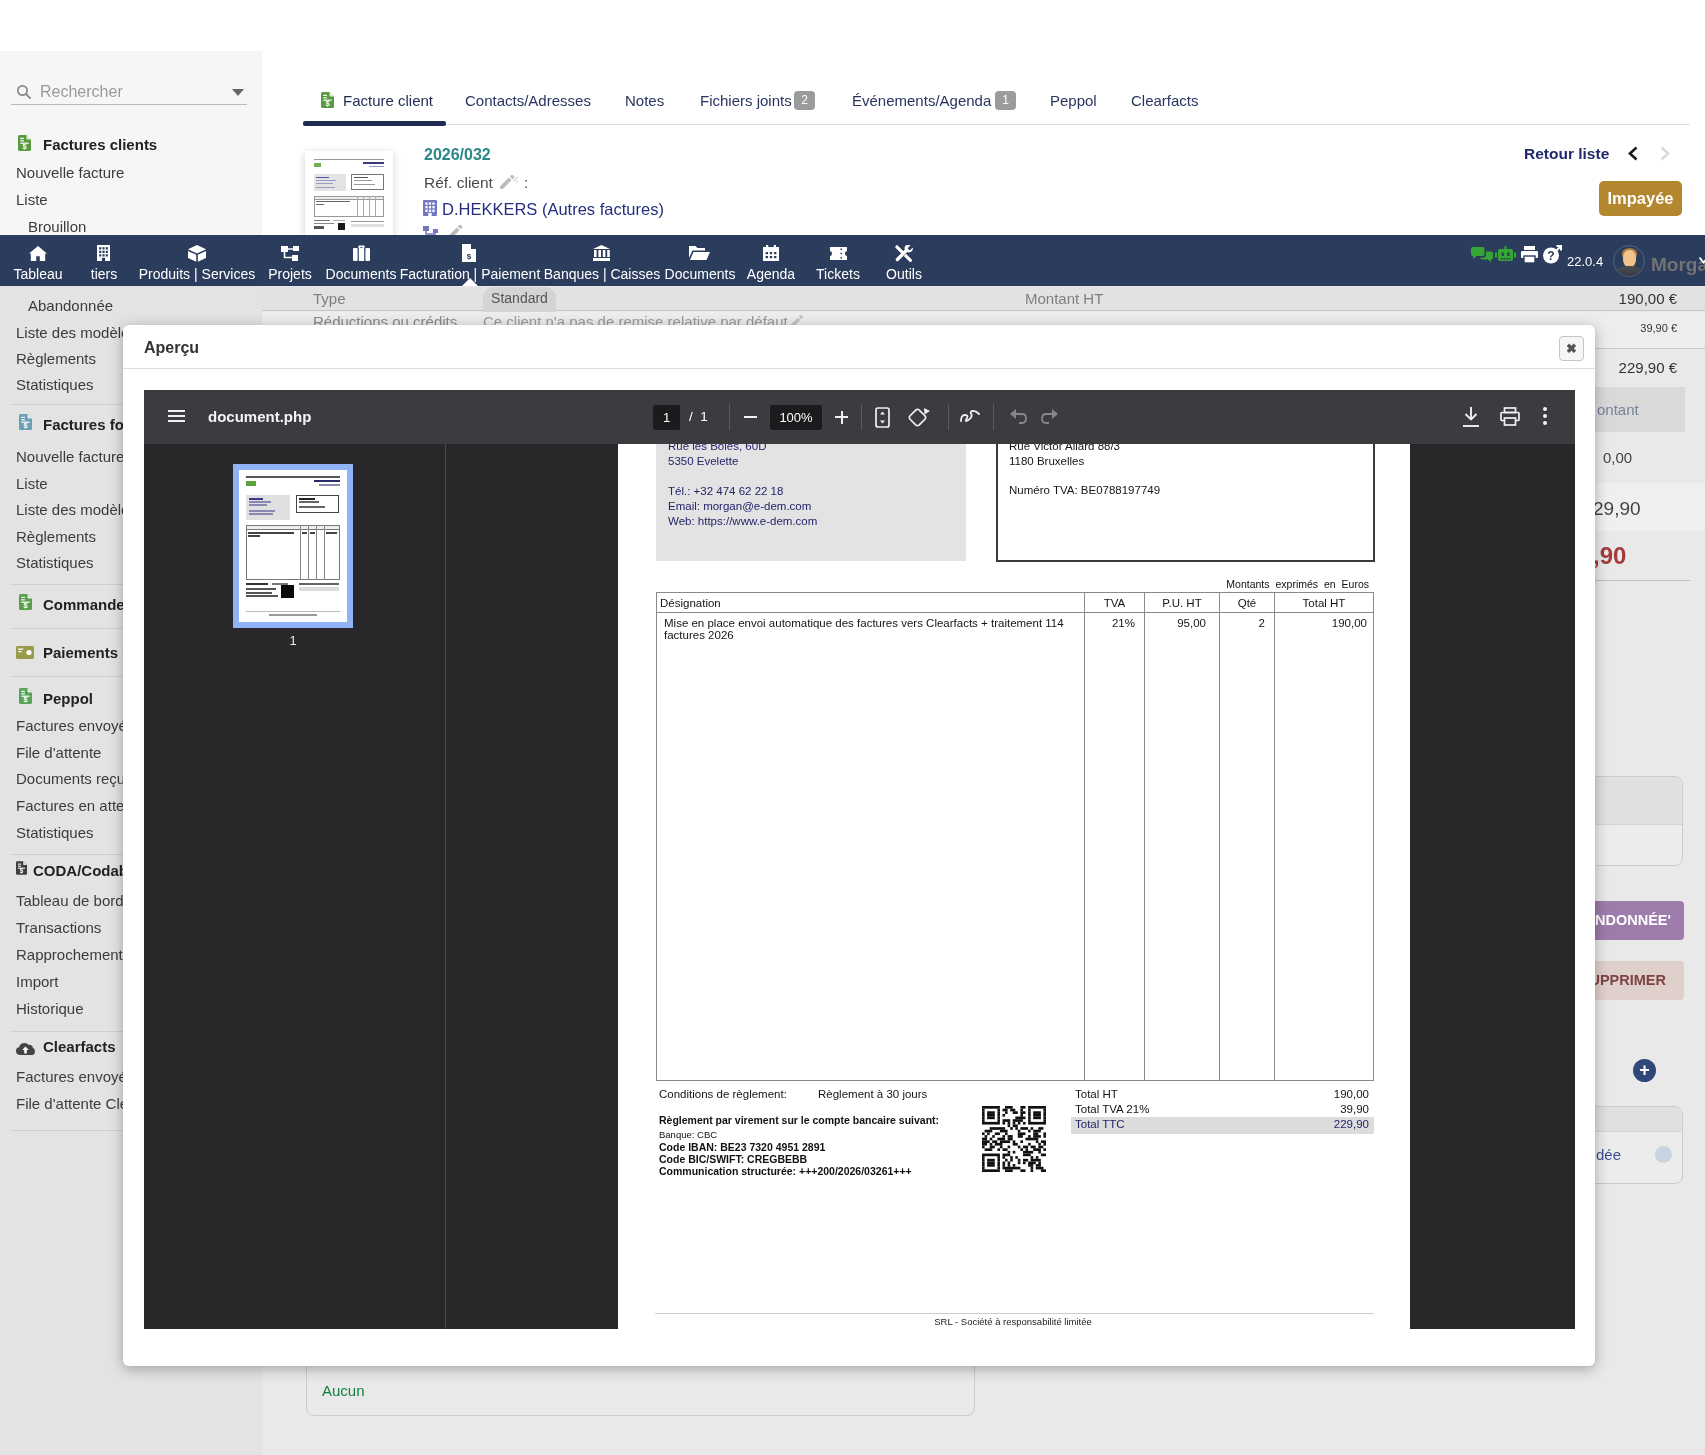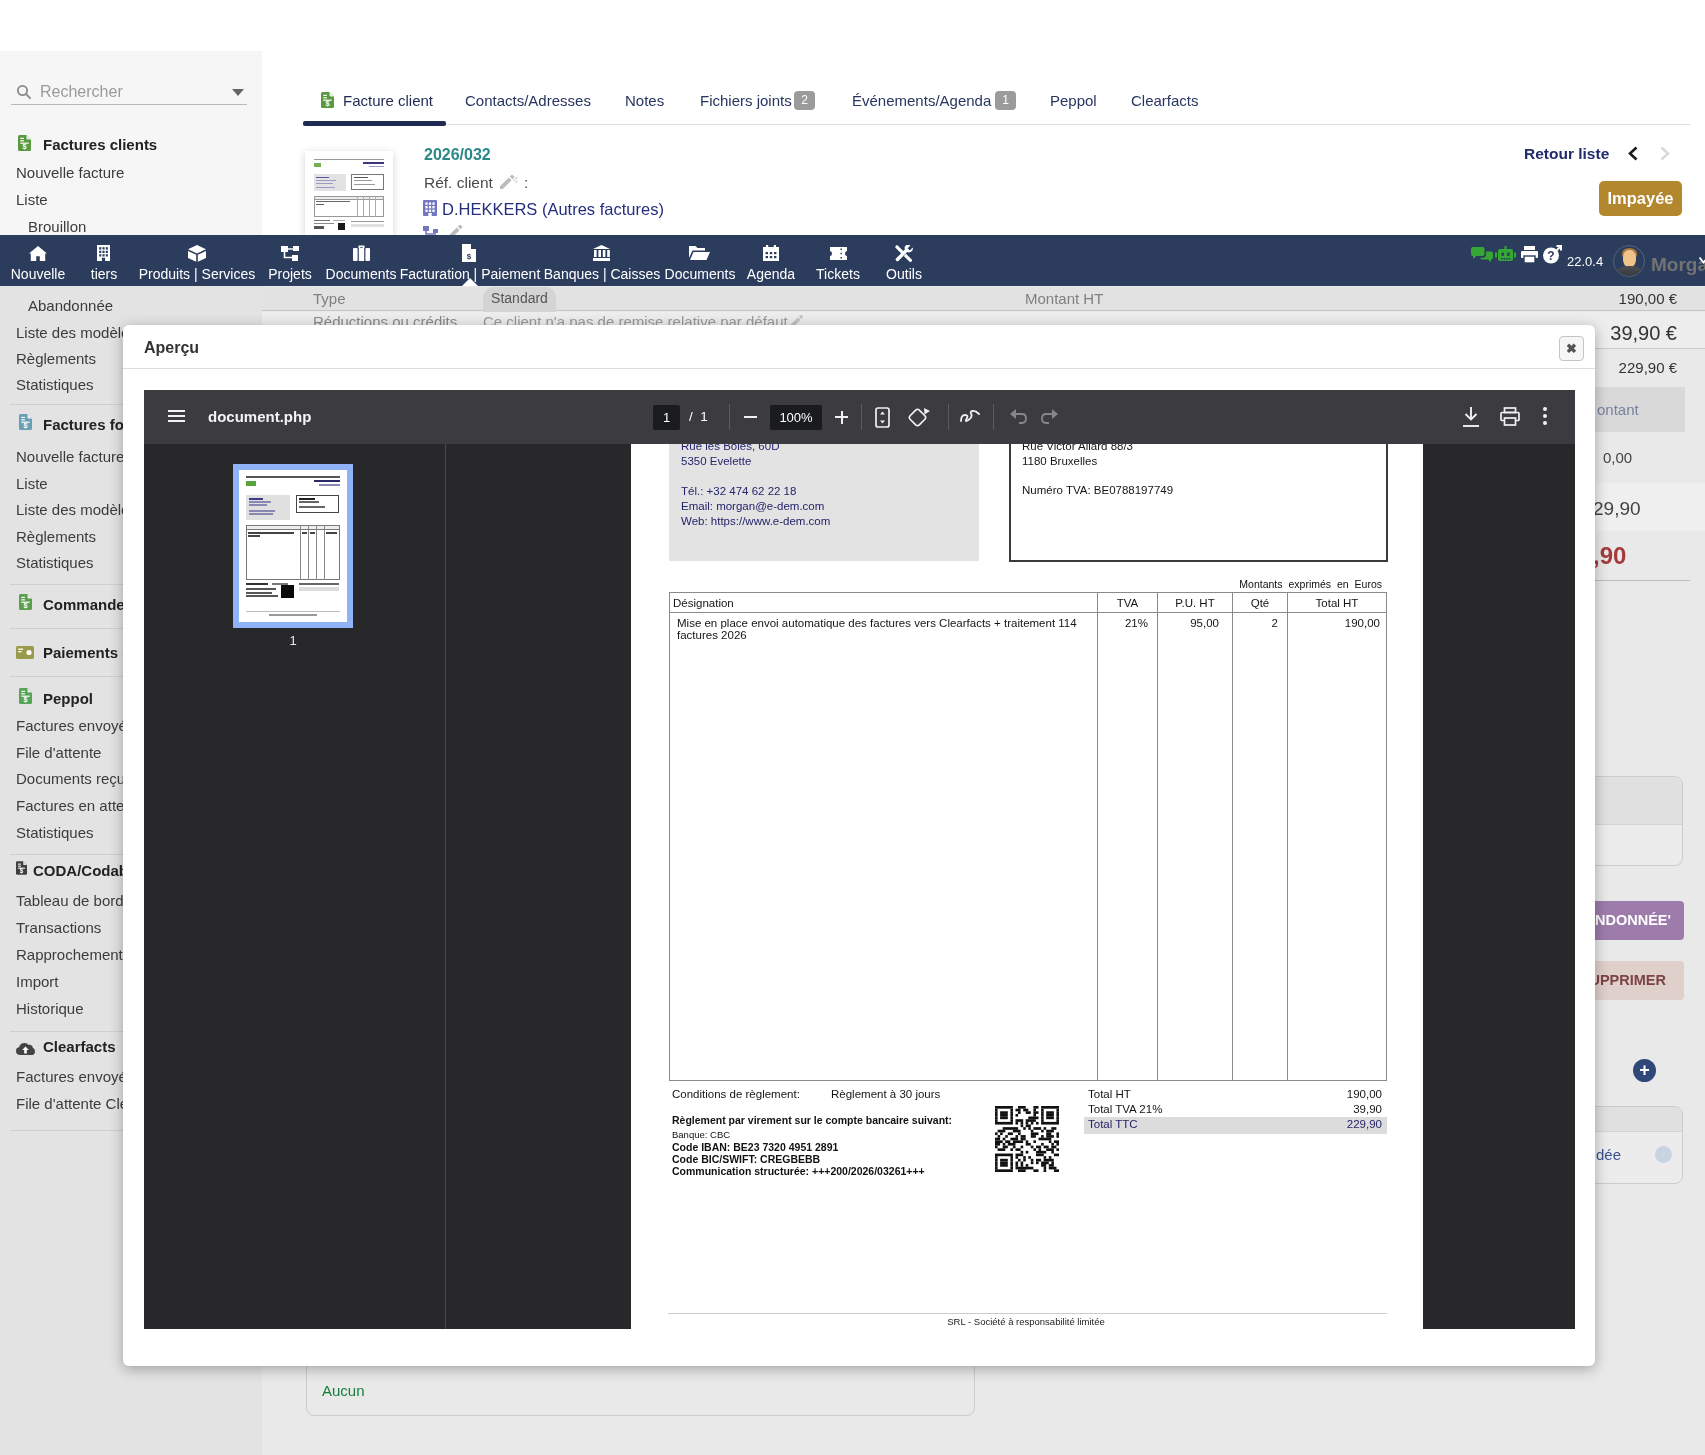--- a/index.html
+++ b/index.html
@@ -262,21 +262,21 @@
 
 <div class="a" style="left:262px;top:312px;width:1443px;height:37px;background:#ededed"></div>
 <div class="a tx" style="left:313px;top:313px;font-size:15px;color:#8a8a8a">Réductions ou crédits</div>
 <div class="a tx" style="left:483px;top:313px;font-size:15px;color:#9a9a9a">Ce client n'a pas de remise relative par défaut</div>
 <svg class="a" style="left:790px;top:315px" width="16" height="13" viewBox="0 0 16 13">
     <g fill="#c3c3c3">
       <path d="M0 10.2 L7.8 2.4 L10.4 5 L2.6 12.8 L-0.3 13.1 Z"></path>
       <path d="M8.8 1.4 L10 0.2 Q10.8 -0.6 11.6 0.2 L12.6 1.2 Q13.4 2 12.6 2.8 L11.4 4 Z"></path>
     </g>
   </svg>
-<div class="a tx" style="right:28px;top:322px;font-size:20px;color:#333">39,90 €</div>
+<div class="a tx" style="right:28px;top:322px;font-size:11px;color:#333">39,90 €</div>
 <div class="a" style="left:1590px;top:348px;width:115px;height:1px;background:#c9c9c9"></div>
 
 <div class="a tx" style="right:28px;top:359px;font-size:15px;color:#333">229,90 €</div>
 
 <div class="a" style="left:1560px;top:387px;width:125px;height:45px;background:#d9d9d9"></div>
 <div class="a tx" style="left:1597px;top:401px;font-size:15px;color:#76839d">ontant</div>
 
 <div class="a tx" style="left:1603px;top:449px;font-size:15px;color:#444">0,00</div>
 <div class="a" style="left:1560px;top:483px;width:145px;height:48px;background:#efefef"></div>
 <div class="a tx" style="left:1593px;top:498px;font-size:19px;color:#444">29,90</div>
@@ -297,21 +297,21 @@
 <div class="a" style="left:1655px;top:1146px;width:17px;height:17px;background:#c9d4e2;border-radius:50%"></div>
 
 <div class="a" style="left:306px;top:1360px;width:669px;height:56px;background:#e9e9e9;border:1px solid #ccc;border-radius:8px"></div>
 <div class="a tx" style="left:322px;top:1382px;font-size:15px;color:#15803d">Aucun</div>
 
 <div class="a" style="left:0;top:235px;width:1705px;height:51px;background:#2b3c5c"></div>
 
 <svg class="a" style="left:29px;top:246px" width="18" height="15" viewBox="0 0 18 15">
     <path fill="#fff" d="M9 0 L18 7.5 L16.2 7.5 L16.2 15 L10.8 15 L10.8 10.2 L7.2 10.2 L7.2 15 L1.8 15 L1.8 7.5 L0 7.5 Z"></path>
   </svg>
-<div class="a nav-lbl tx" style="left:38px;top:266px;transform:translateX(-50%)">Nouvelle</div>
+<div class="a nav-lbl tx" style="left:38px;top:266px;transform:translateX(-50%)">Tableau</div>
 <svg class="a" style="left:97px;top:245px" width="13" height="16" viewBox="0 0 13 16">
     <rect width="13" height="16" fill="#fff"></rect>
     <g fill="#2b3c5c">
       <rect x="2.2" y="2.2" width="2.1" height="2.3"></rect>
       <rect x="5.5" y="2.2" width="2.1" height="2.3"></rect>
       <rect x="8.8" y="2.2" width="2.1" height="2.3"></rect>
       <rect x="2.2" y="5.7" width="2.1" height="2.3"></rect>
       <rect x="5.5" y="5.7" width="2.1" height="2.3"></rect>
       <rect x="8.8" y="5.7" width="2.1" height="2.3"></rect>
       <rect x="2.2" y="9.2" width="2.1" height="2.3"></rect>
@@ -530,21 +530,21 @@
       <div class="a" style="left:7px;top:122px;width:26px;height:1.5px;background:#555"></div>
       <div class="a" style="left:7px;top:125px;width:32px;height:1.5px;background:#555"></div>
       <div class="a" style="left:42px;top:115px;width:13px;height:13px;background:#0a0a0a"></div>
       <div class="a" style="left:60px;top:113px;width:40px;height:1.5px;background:#666"></div>
       <div class="a" style="left:60px;top:117px;width:40px;height:4px;background:#ddd"></div>
       <div class="a" style="left:7px;top:141px;width:94px;height:1px;background:#bbb"></div>
       <div class="a" style="left:30px;top:144px;width:48px;height:1.5px;background:#999"></div>
     </div>
     <div class="a" style="left:89px;top:243px;width:120px;height:14px;color:#e8e8e8;font-size:13px;text-align:center">1</div>
 
-    <div class="a" id="pdf-page" style="left:487px;top:54px;width:792px;height:885px;background:#fff">
+    <div class="a" id="pdf-page" style="left:474px;top:54px;width:792px;height:885px;background:#fff">
 
       <div class="a" style="left:38px;top:0;width:310px;height:117px;background:#e3e3e3;overflow:hidden">
         <div class="a tx pnavy" style="left:12px;top:-4px">Rue les Boles, 60D</div>
         <div class="a tx pnavy" style="left:12px;top:11px">5350 Evelette</div>
         <div class="a tx pnavy" style="left:12px;top:41px">Tél.: +32 474 62 22 18</div>
         <div class="a tx pnavy" style="left:12px;top:56px">Email: morgan@e-dem.com</div>
         <div class="a tx pnavy" style="left:12px;top:71px">Web: https://www.e-dem.com</div>
       </div>
 
       <div class="a" style="left:378px;top:0;width:379px;height:118px;border-left:2px solid #3a3a3a;border-right:2px solid #3a3a3a;border-bottom:2px solid #3a3a3a;overflow:hidden">

